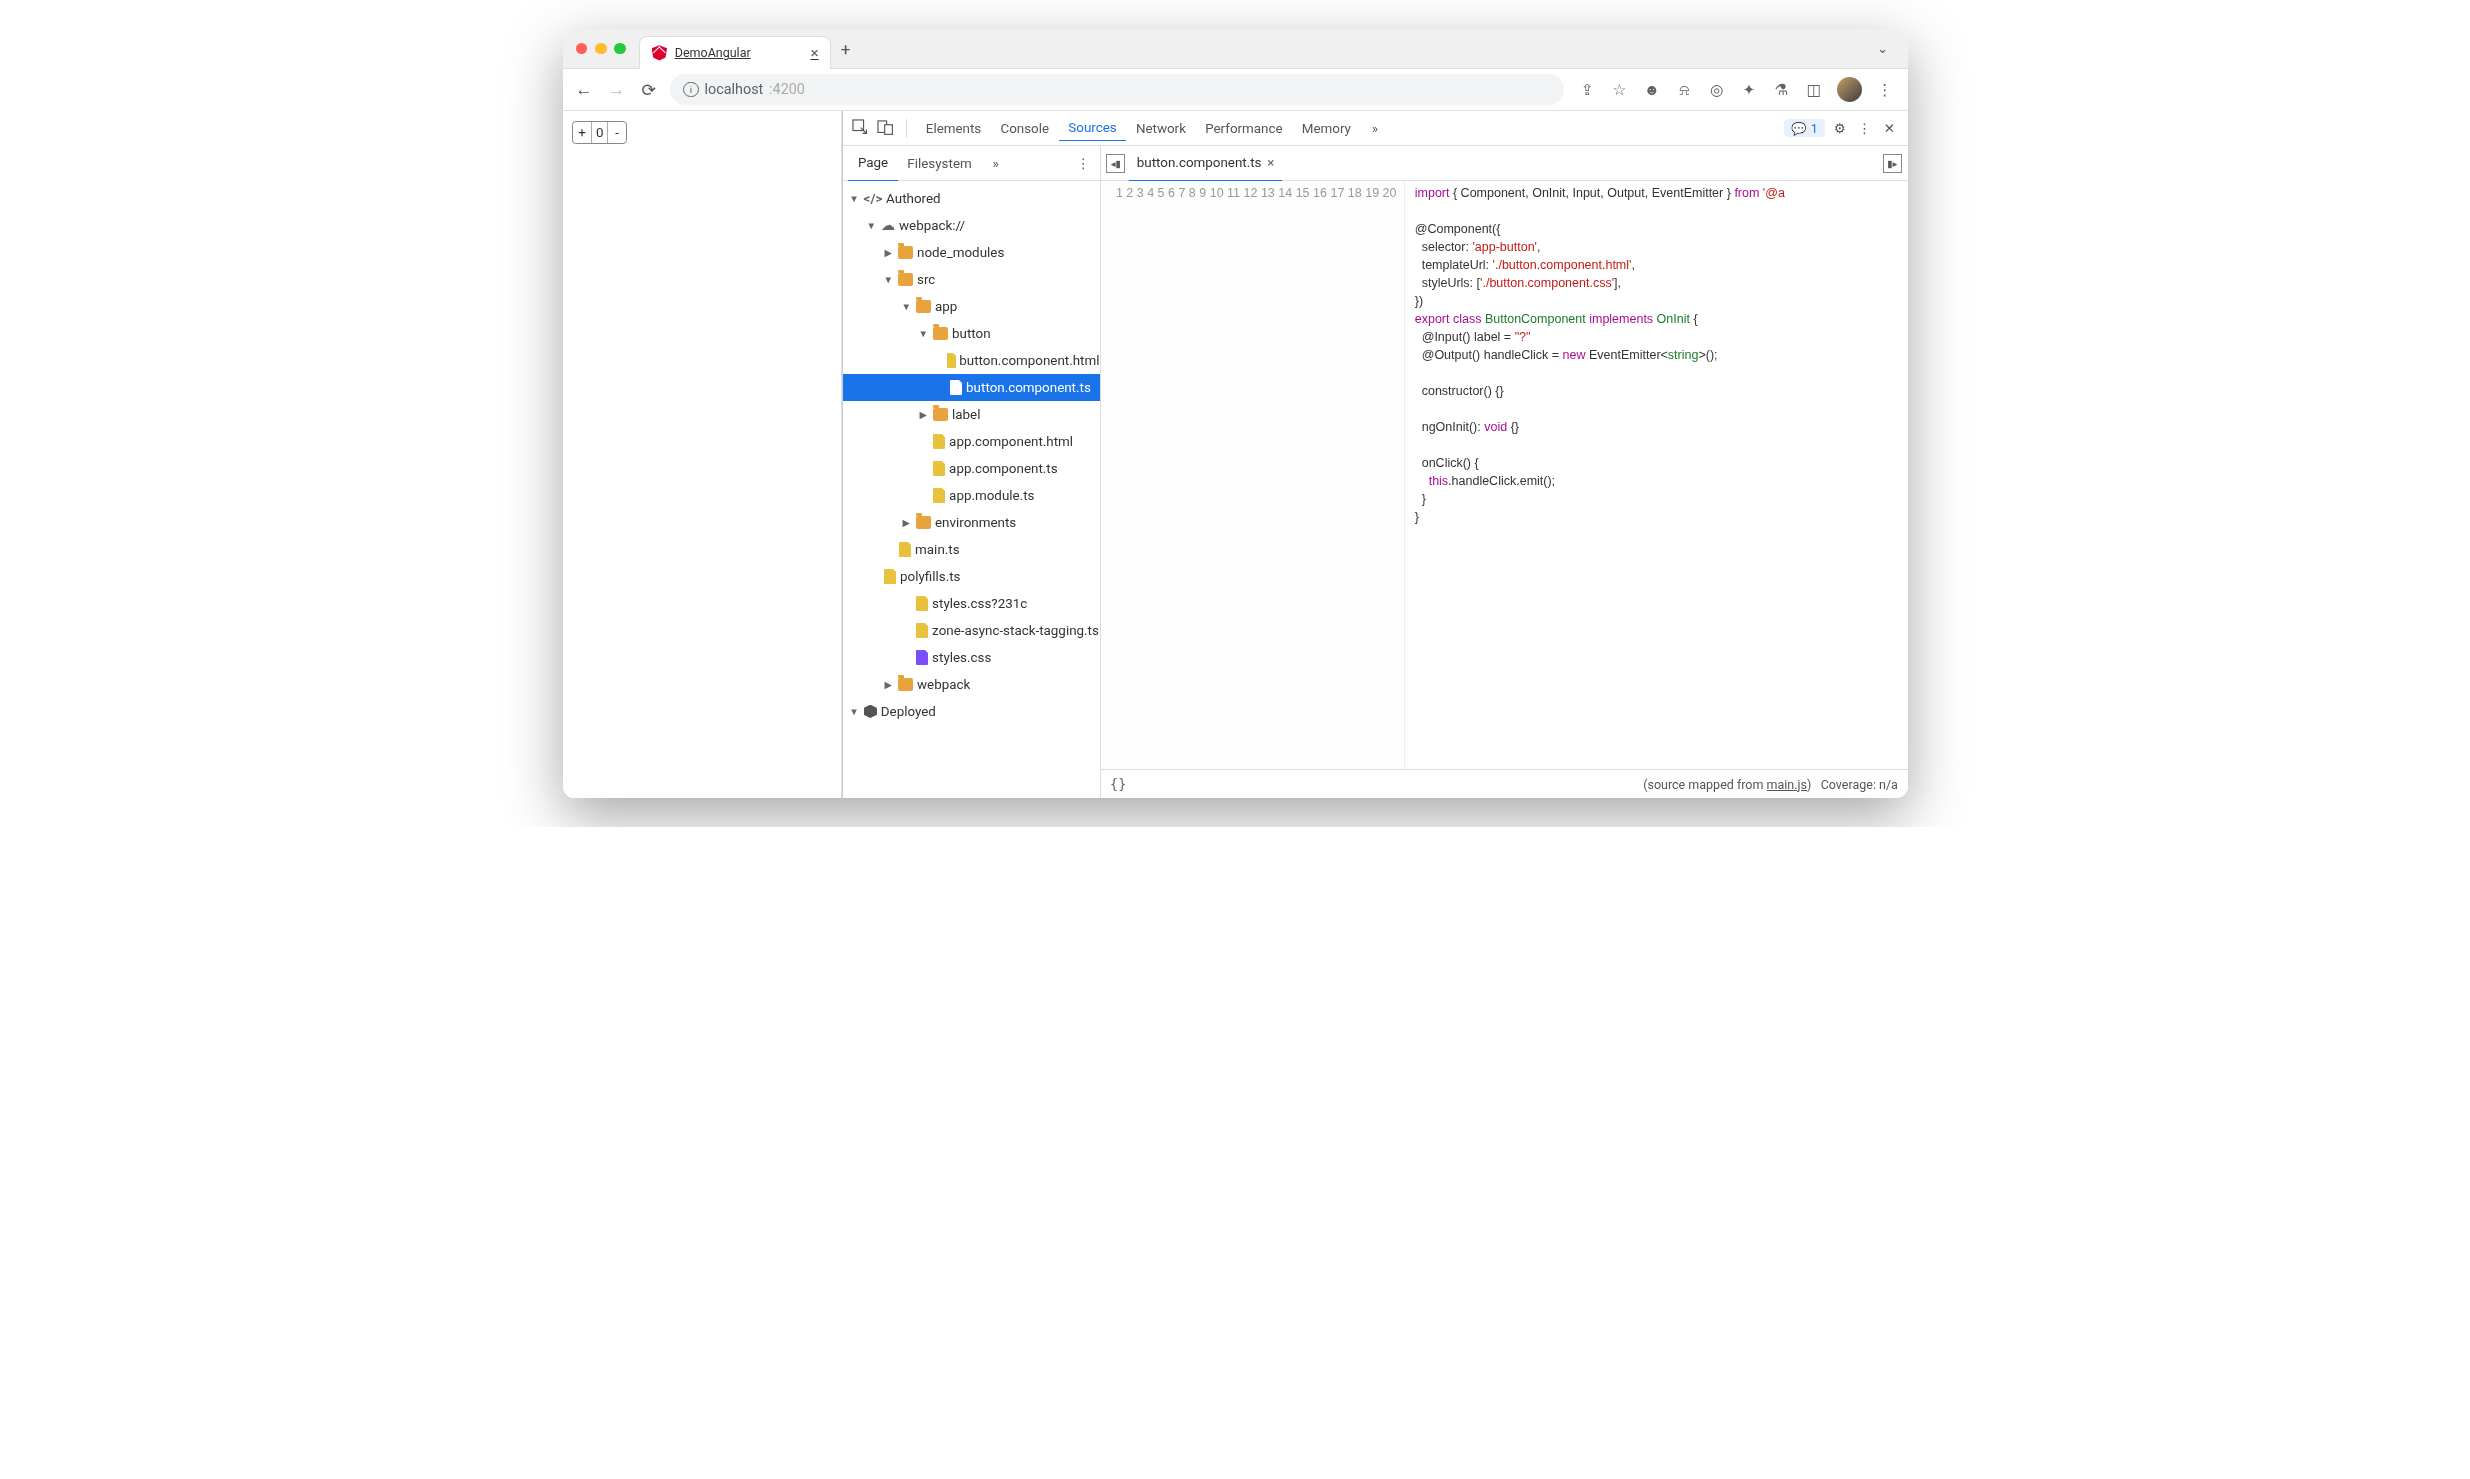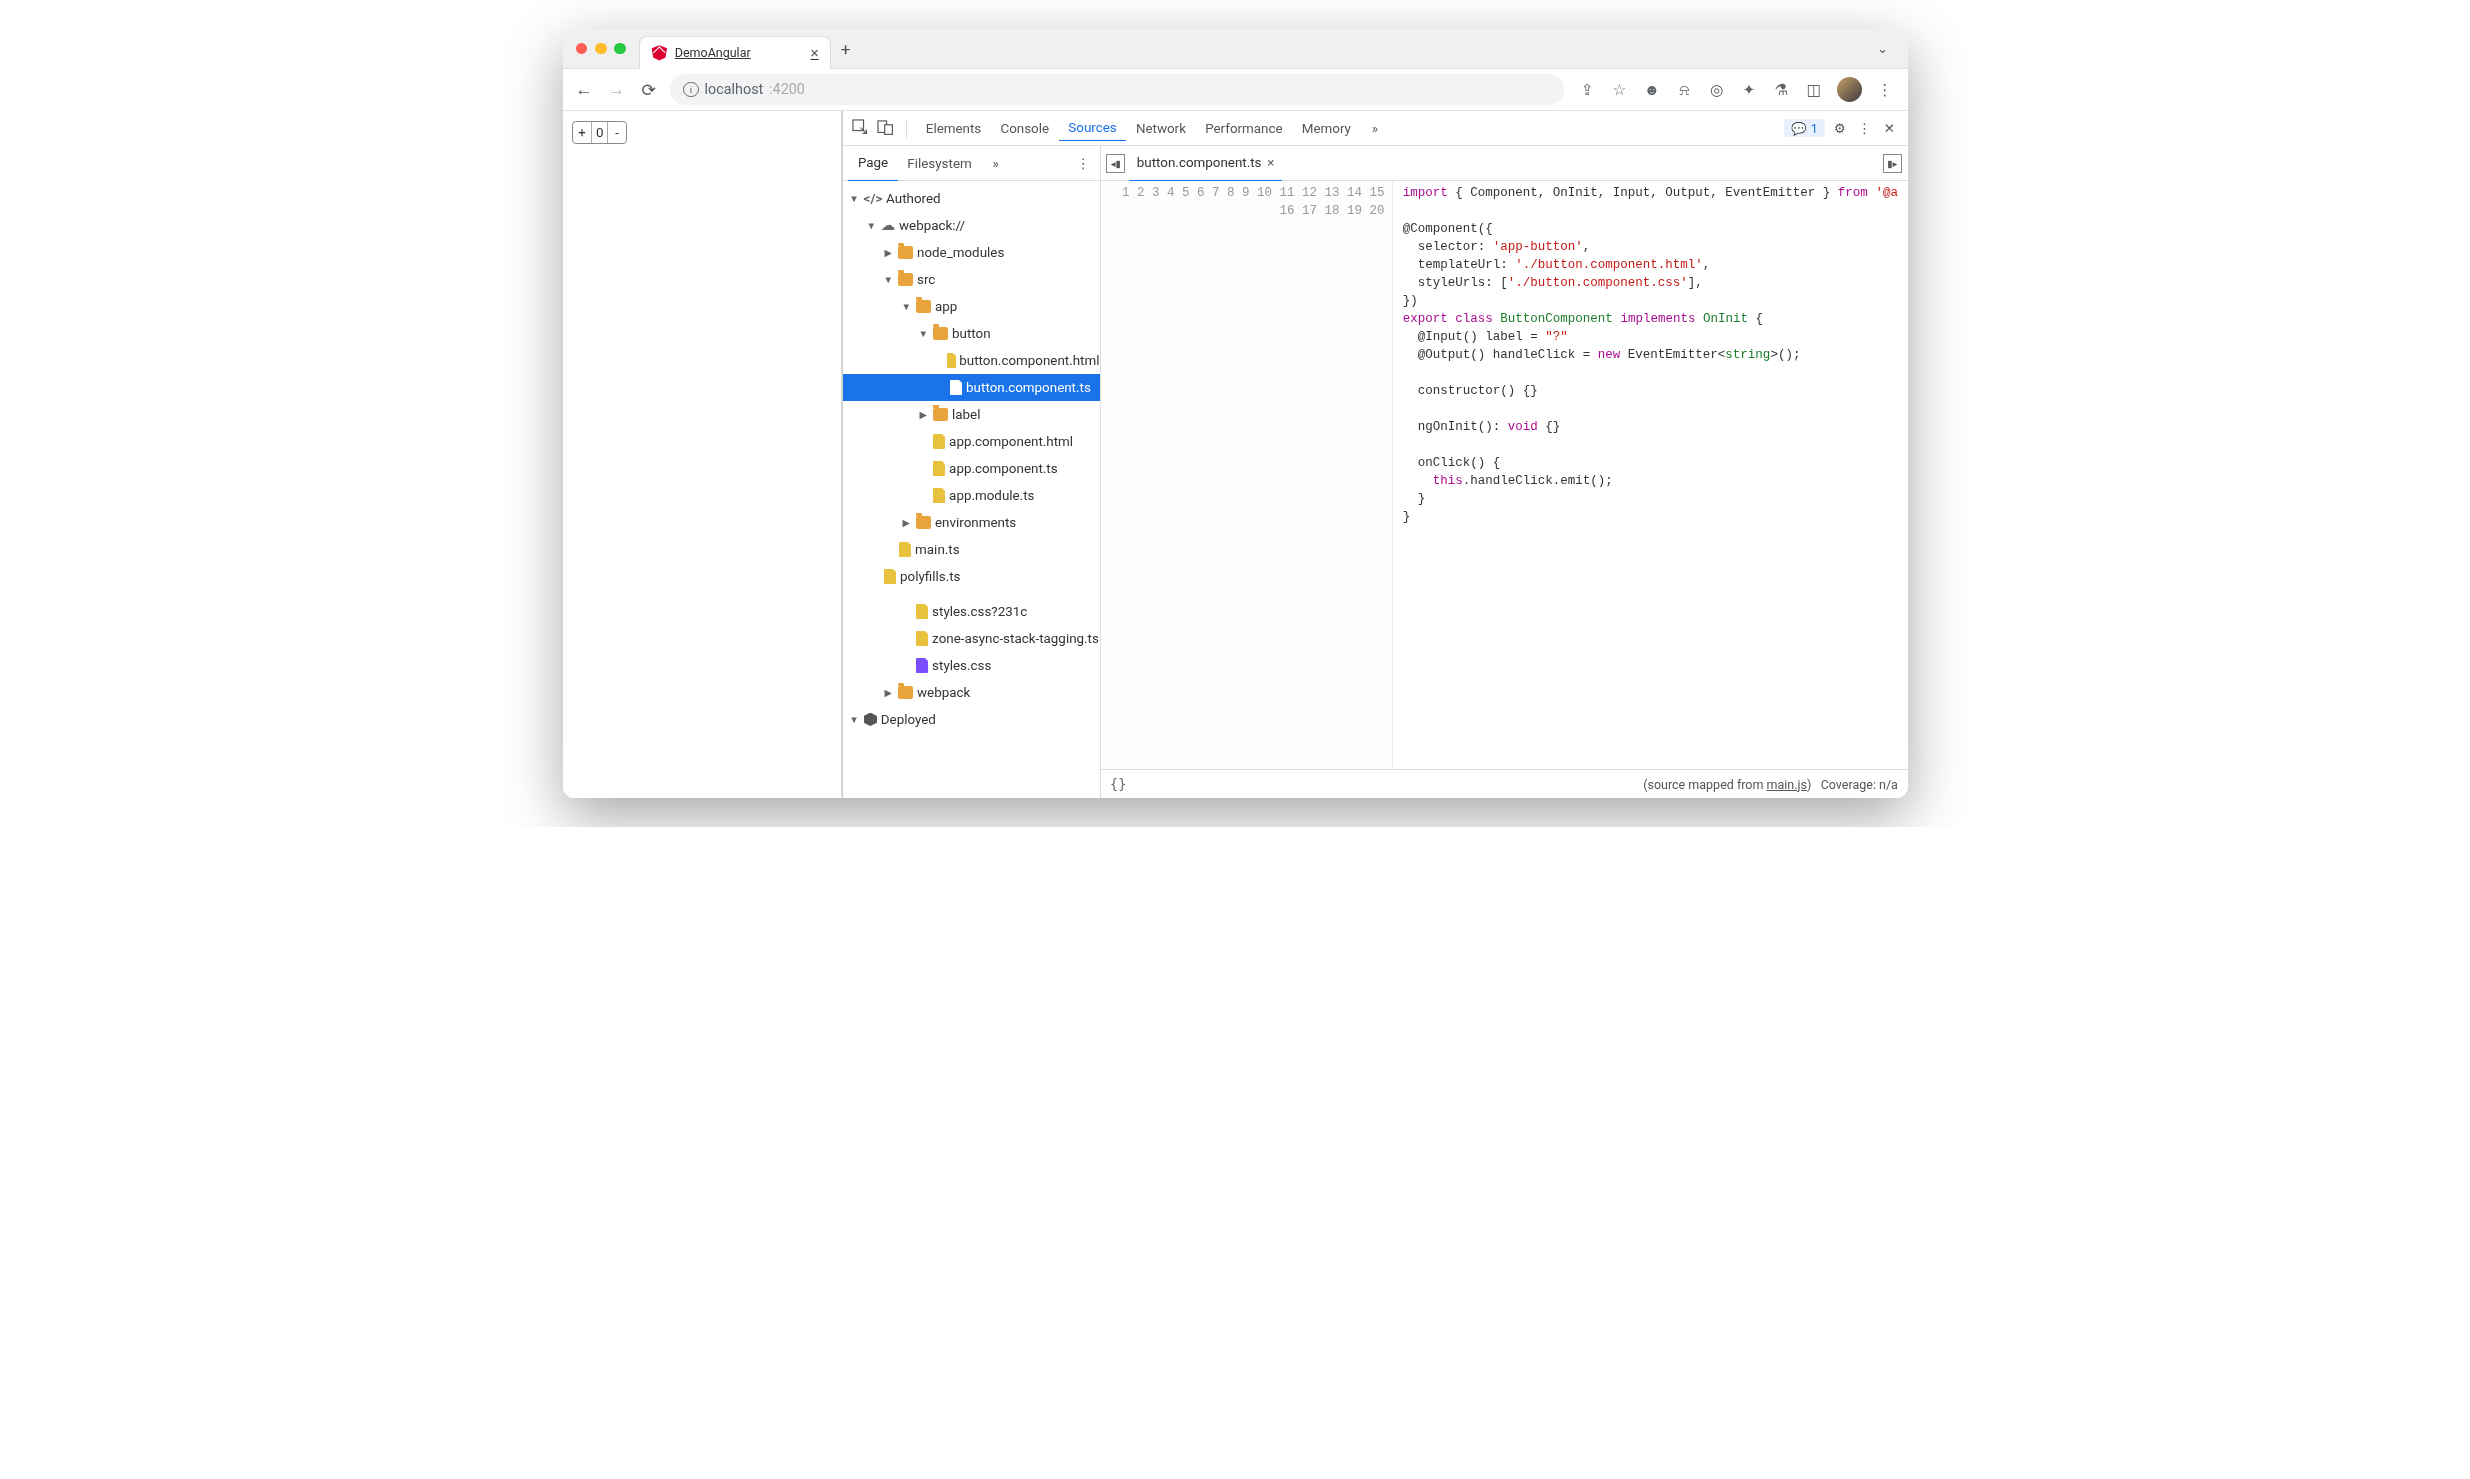--- a/index.html
+++ b/index.html
@@ -307,21 +307,21 @@
     width: 19px; height: 19px;
     border: 1px solid #888;
     display:flex; align-items:center; justify-content:center;
     font-size: 9.6px;
     color: #555;
   }
   .editor-body {
     flex: 1;
     display: flex;
     overflow: auto;
-    font-family: Liberation Mono, monospace;
+    font-family: Liberation Sans, sans-serif;
     font-size: 12.5px;
     line-height: 18px;
     min-height:0;
   }
   .gutter {
     text-align: right;
     padding: 2.9px 7.7px 2.9px 15.4px;
     color: #999;
     user-select: none;
     border-right: 1px solid #eee;
@@ -523,21 +523,21 @@
               <div class="tree-row" style="padding-left: 41px;">
                 <span class="tw"></span>
                 <span class="file-icon"></span>
                 <span>main.ts</span>
               </div>
               <div class="tree-row" style="padding-left: 26px;">
                 <span class="tw"></span>
                 <span class="file-icon"></span>
                 <span>polyfills.ts</span>
               </div>
-              <div class="tree-row" style="padding-left: 58px; margin-top: 8px;">
+              <div class="tree-row" style="padding-left: 58px;">
                 <span class="tw"></span>
                 <span class="file-icon"></span>
                 <span>styles.css?231c</span>
               </div>
               <div class="tree-row" style="padding-left: 58px;">
                 <span class="tw"></span>
                 <span class="file-icon"></span>
                 <span>zone-async-stack-tagging.ts</span>
               </div>
               <div class="tree-row" style="padding-left: 58px;">

